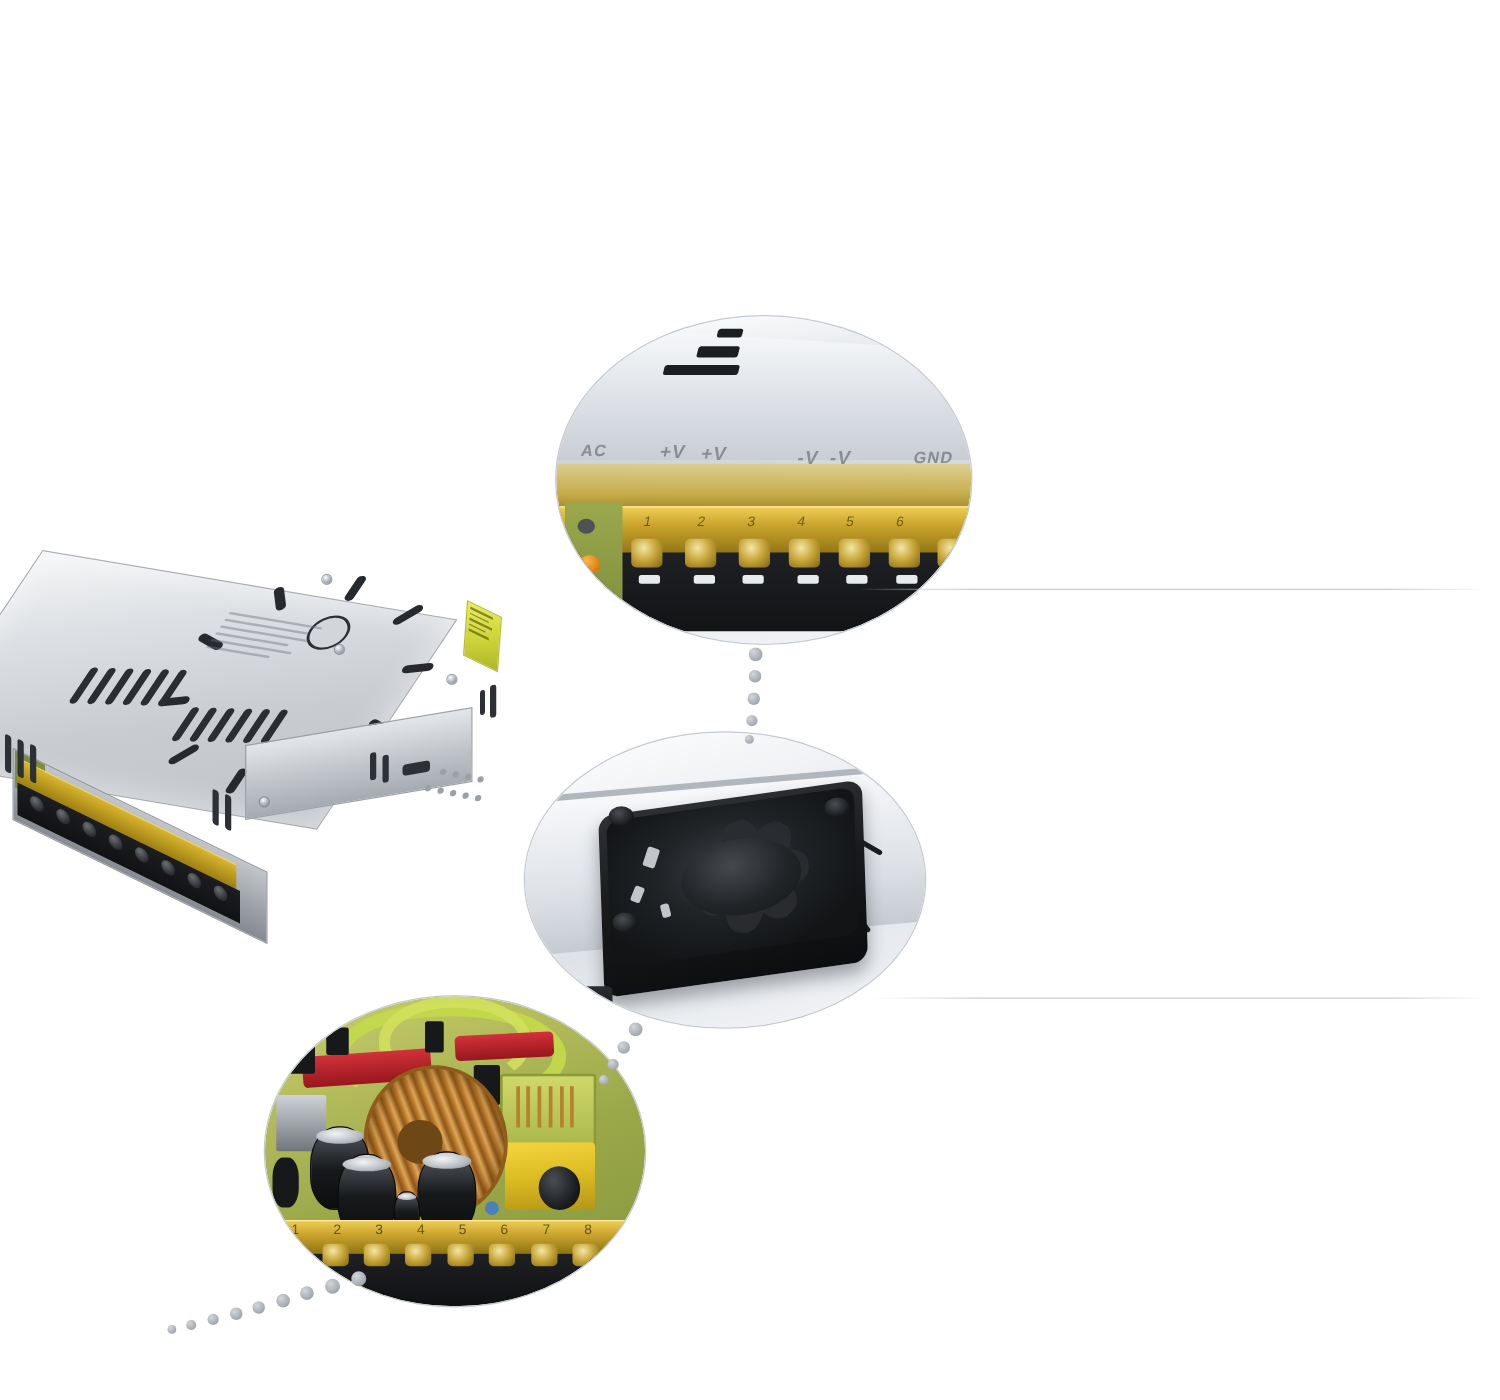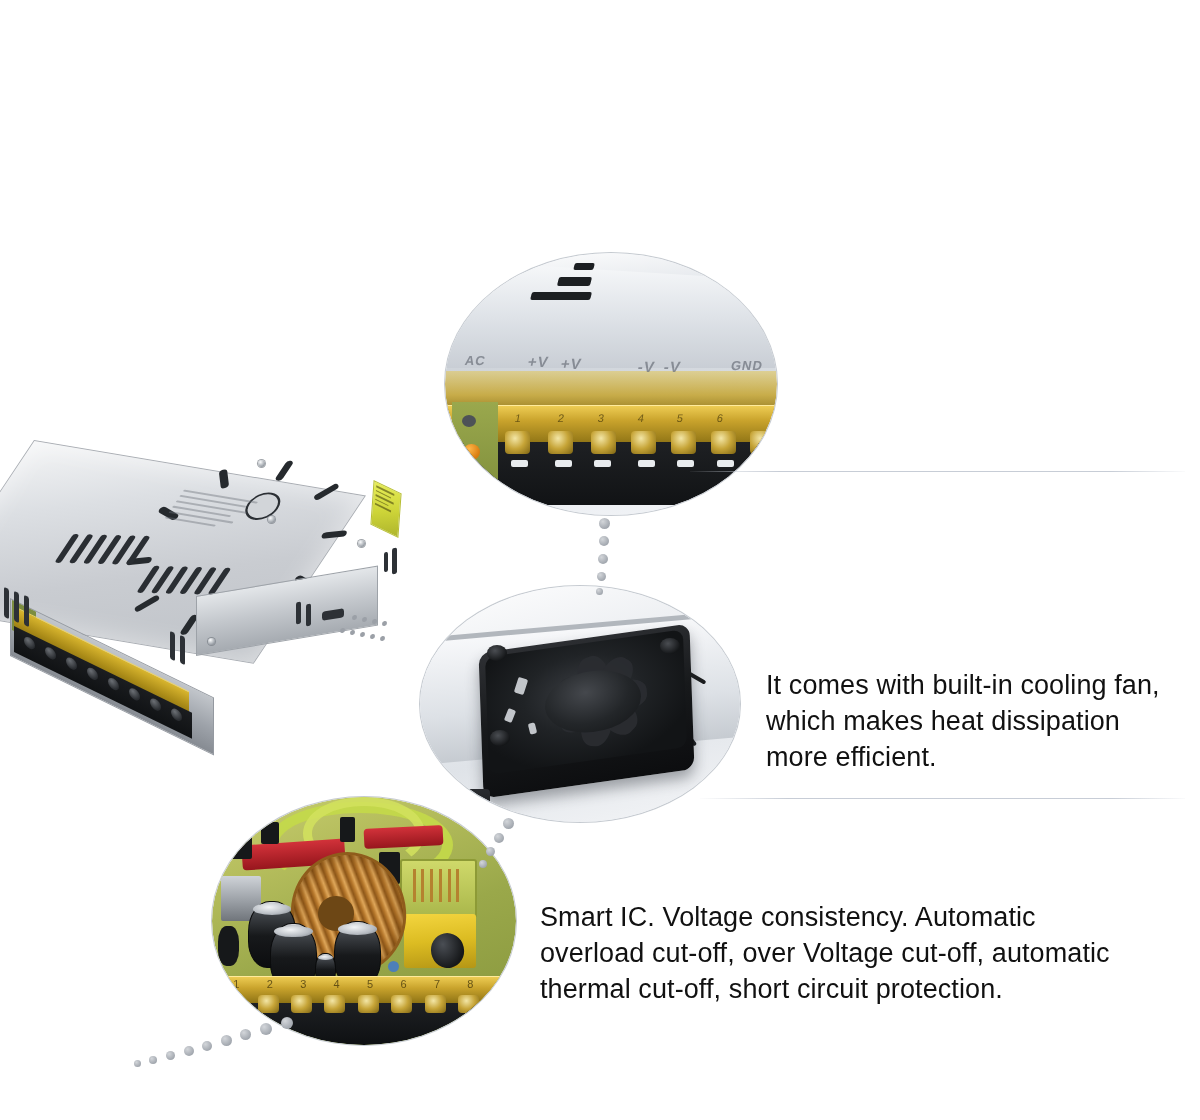--- a/index.html
+++ b/index.html
@@ -815,21 +815,15 @@
   <div class="dot" style="left:202px; top:1041px; width:10px; height:10px;"></div>
   <div class="dot" style="left:184px; top:1046px; width:10px; height:10px;"></div>
   <div class="dot" style="left:166px; top:1051px; width:9px;  height:9px;"></div>
   <div class="dot" style="left:149px; top:1056px; width:8px;  height:8px;"></div>
   <div class="dot" style="left:134px; top:1060px; width:7px;  height:7px;"></div>
 
   <div class="divider" style="left:690px; top:471px; width:495px;"></div>
   <div class="divider" style="left:700px; top:798px; width:485px;"></div>
 
 
-  <div class="feature-text" style="left:766px; top:667px; width:430px;">It comes with built-in cooling fan,
-which makes heat dissipation
-more efficient.</div>
-
-  <div class="feature-text" style="left:540px; top:899px; width:660px;">Smart IC. Voltage consistency. Automatic
-overload cut-off, over Voltage cut-off, automatic
-thermal cut-off, short circuit protection.</div>
+
 
 </div>
 
 </body></html>

